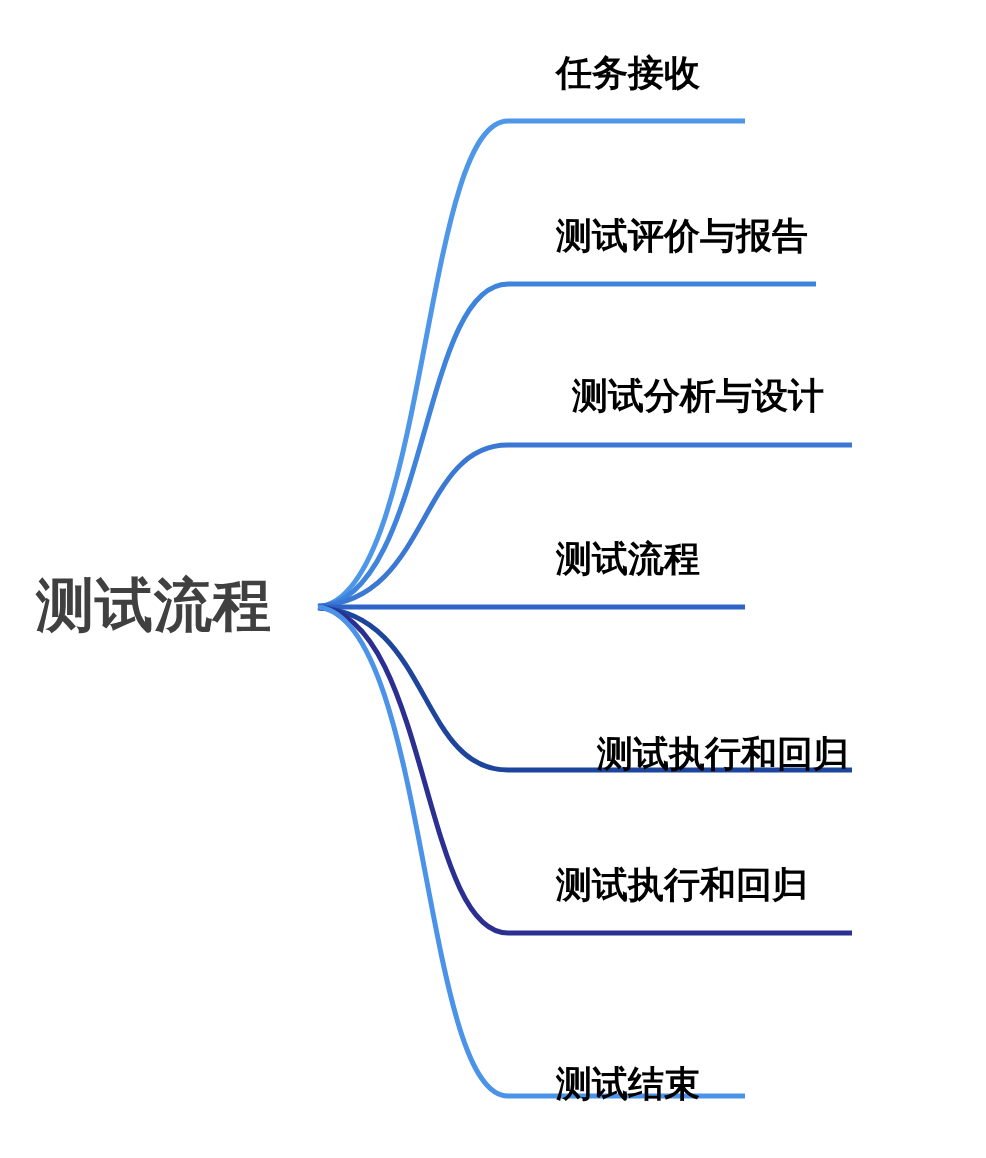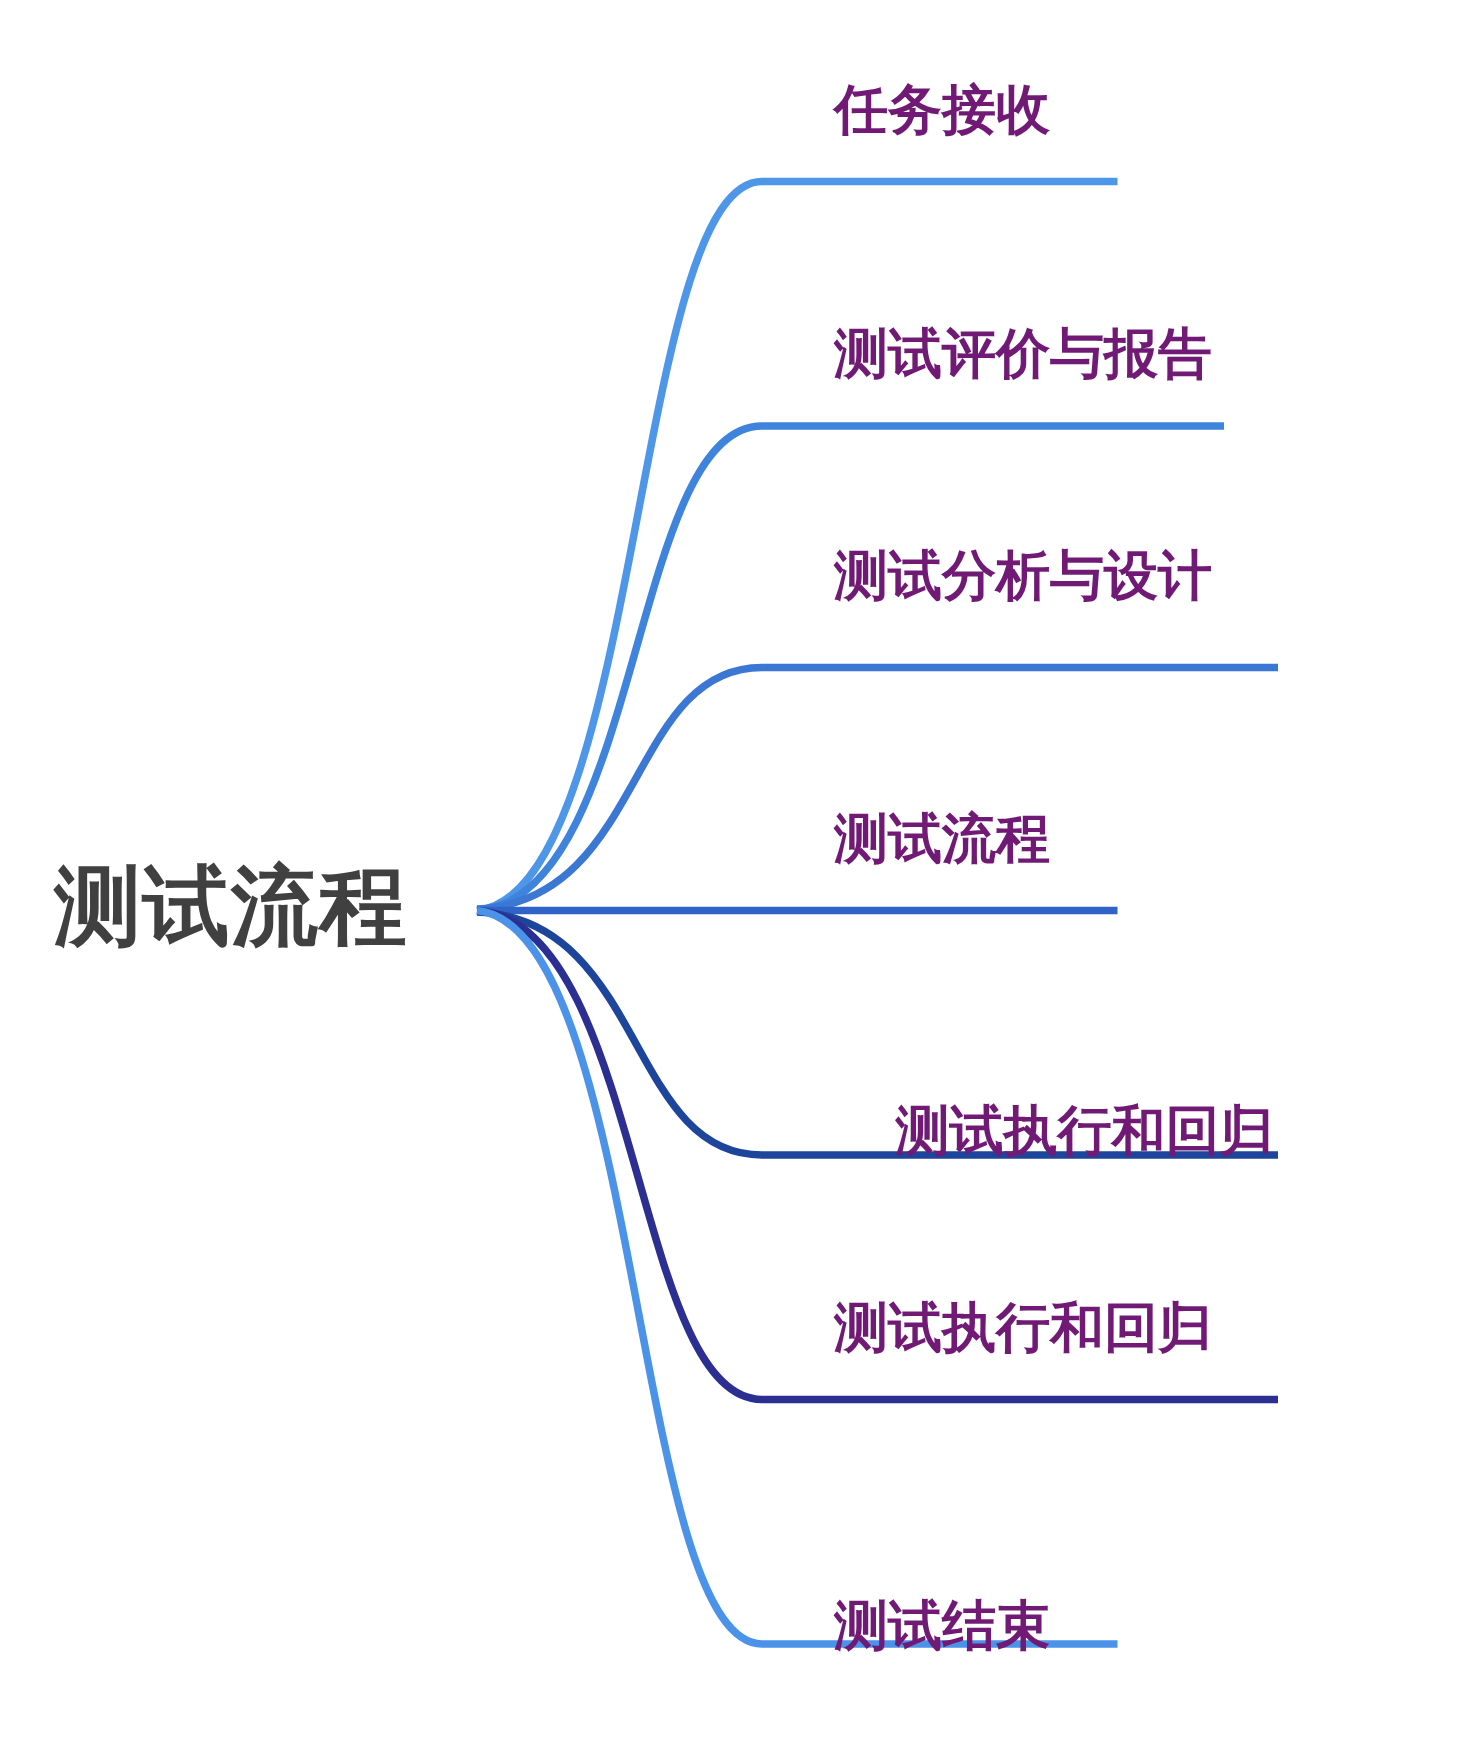--- a/index.html
+++ b/index.html
@@ -8,26 +8,26 @@
     font-family:"Liberation Sans","DejaVu Sans",sans-serif;overflow:hidden;
   }
   #mindmap-canvas{position:absolute;left:0;top:0;width:986px;height:1158px;}
   .root-topic{
     position:absolute;left:36px;top:570px;width:262px;height:70px;
     font-size:58px;line-height:70px;font-weight:700;color:#141414;
     letter-spacing:1px;white-space:nowrap;cursor:default;
   }
   .branch-label{
     position:absolute;left:556px;height:43px;
-    font-size:36px;line-height:43px;font-weight:700;color:#701a75;
+    font-size:36px;line-height:43px;font-weight:700;color:#000000;
     white-space:nowrap;cursor:default;
   }
   .b0{top:51px;}
   .b1{top:214px;}
-  .b2{top:362px;}
+  .b2{top:374px;margin-left:16px;}
   .b3{top:537px;}
   .b4{top:732px;margin-left:41px;}
   .b5{top:863px;}
   .b6{top:1026px;margin-top:36px;}
 </style>
 </head>
 <body>
 
 <svg id="mindmap-canvas" viewBox="0 0 986 1158" fill="none" xmlns="http://www.w3.org/2000/svg">
   <g stroke-width="5" stroke-linecap="butt" stroke-linejoin="round" fill="none">

